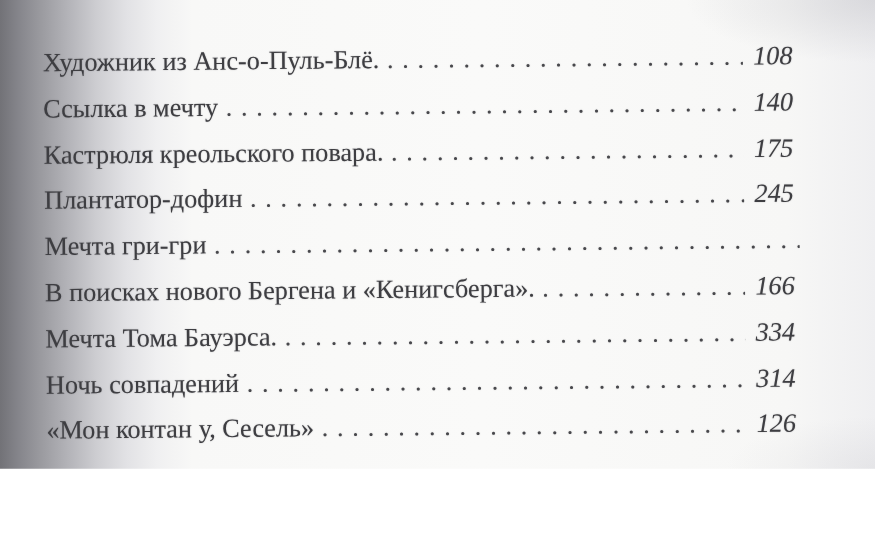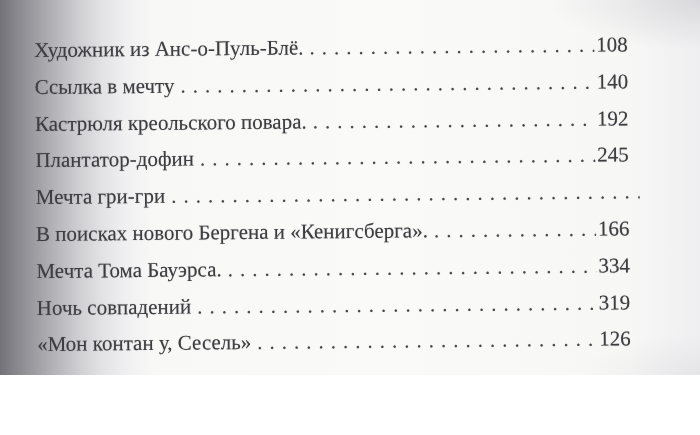--- a/index.html
+++ b/index.html
@@ -59,22 +59,23 @@
     white-space: nowrap;
     letter-spacing: 7px;
     margin-left: 6px;
     margin-right: 2px;
     color: #48484c;
     text-shadow: 0 0 1px rgba(62,62,66,0.35);
   }
   .toc-pagenum {
     flex: 0 0 auto;
     min-width: 44px;
-    text-align: left;
+    text-align: center;
     text-shadow: 0 0 1px rgba(62,62,66,0.45);
+    font-style: italic;
   }
 </style>
 </head>
 <body>
 
 <div class="photo-page">
   <div class="toc" id="toc-list">
   <div class="toc-row">
     <span class="toc-title">Художник из Анс-о-Пуль-Блё.</span>
     <span class="dot-leader">............................................................</span>
@@ -83,21 +84,21 @@
 
   <div class="toc-row">
     <span class="toc-title">Ссылка в мечту</span>
     <span class="dot-leader">............................................................</span>
     <span class="toc-pagenum">140</span>
   </div>
 
   <div class="toc-row">
     <span class="toc-title">Кастрюля креольского повара.</span>
     <span class="dot-leader">............................................................</span>
-    <span class="toc-pagenum">192</span>
+    <span class="toc-pagenum">175</span>
   </div>
 
   <div class="toc-row">
     <span class="toc-title">Плантатор-дофин</span>
     <span class="dot-leader">............................................................</span>
     <span class="toc-pagenum">245</span>
   </div>
 
   <div class="toc-row">
     <span class="toc-title">Мечта гри-гри</span>
@@ -112,21 +113,21 @@
 
   <div class="toc-row">
     <span class="toc-title">Мечта Тома Бауэрса.</span>
     <span class="dot-leader">............................................................</span>
     <span class="toc-pagenum">334</span>
   </div>
 
   <div class="toc-row">
     <span class="toc-title">Ночь совпадений</span>
     <span class="dot-leader">............................................................</span>
-    <span class="toc-pagenum">319</span>
+    <span class="toc-pagenum">314</span>
   </div>
 
   <div class="toc-row">
     <span class="toc-title">«Мон контан у, Сесель»</span>
     <span class="dot-leader">............................................................</span>
     <span class="toc-pagenum">126</span>
   </div>
 </div>
 </div>
 

